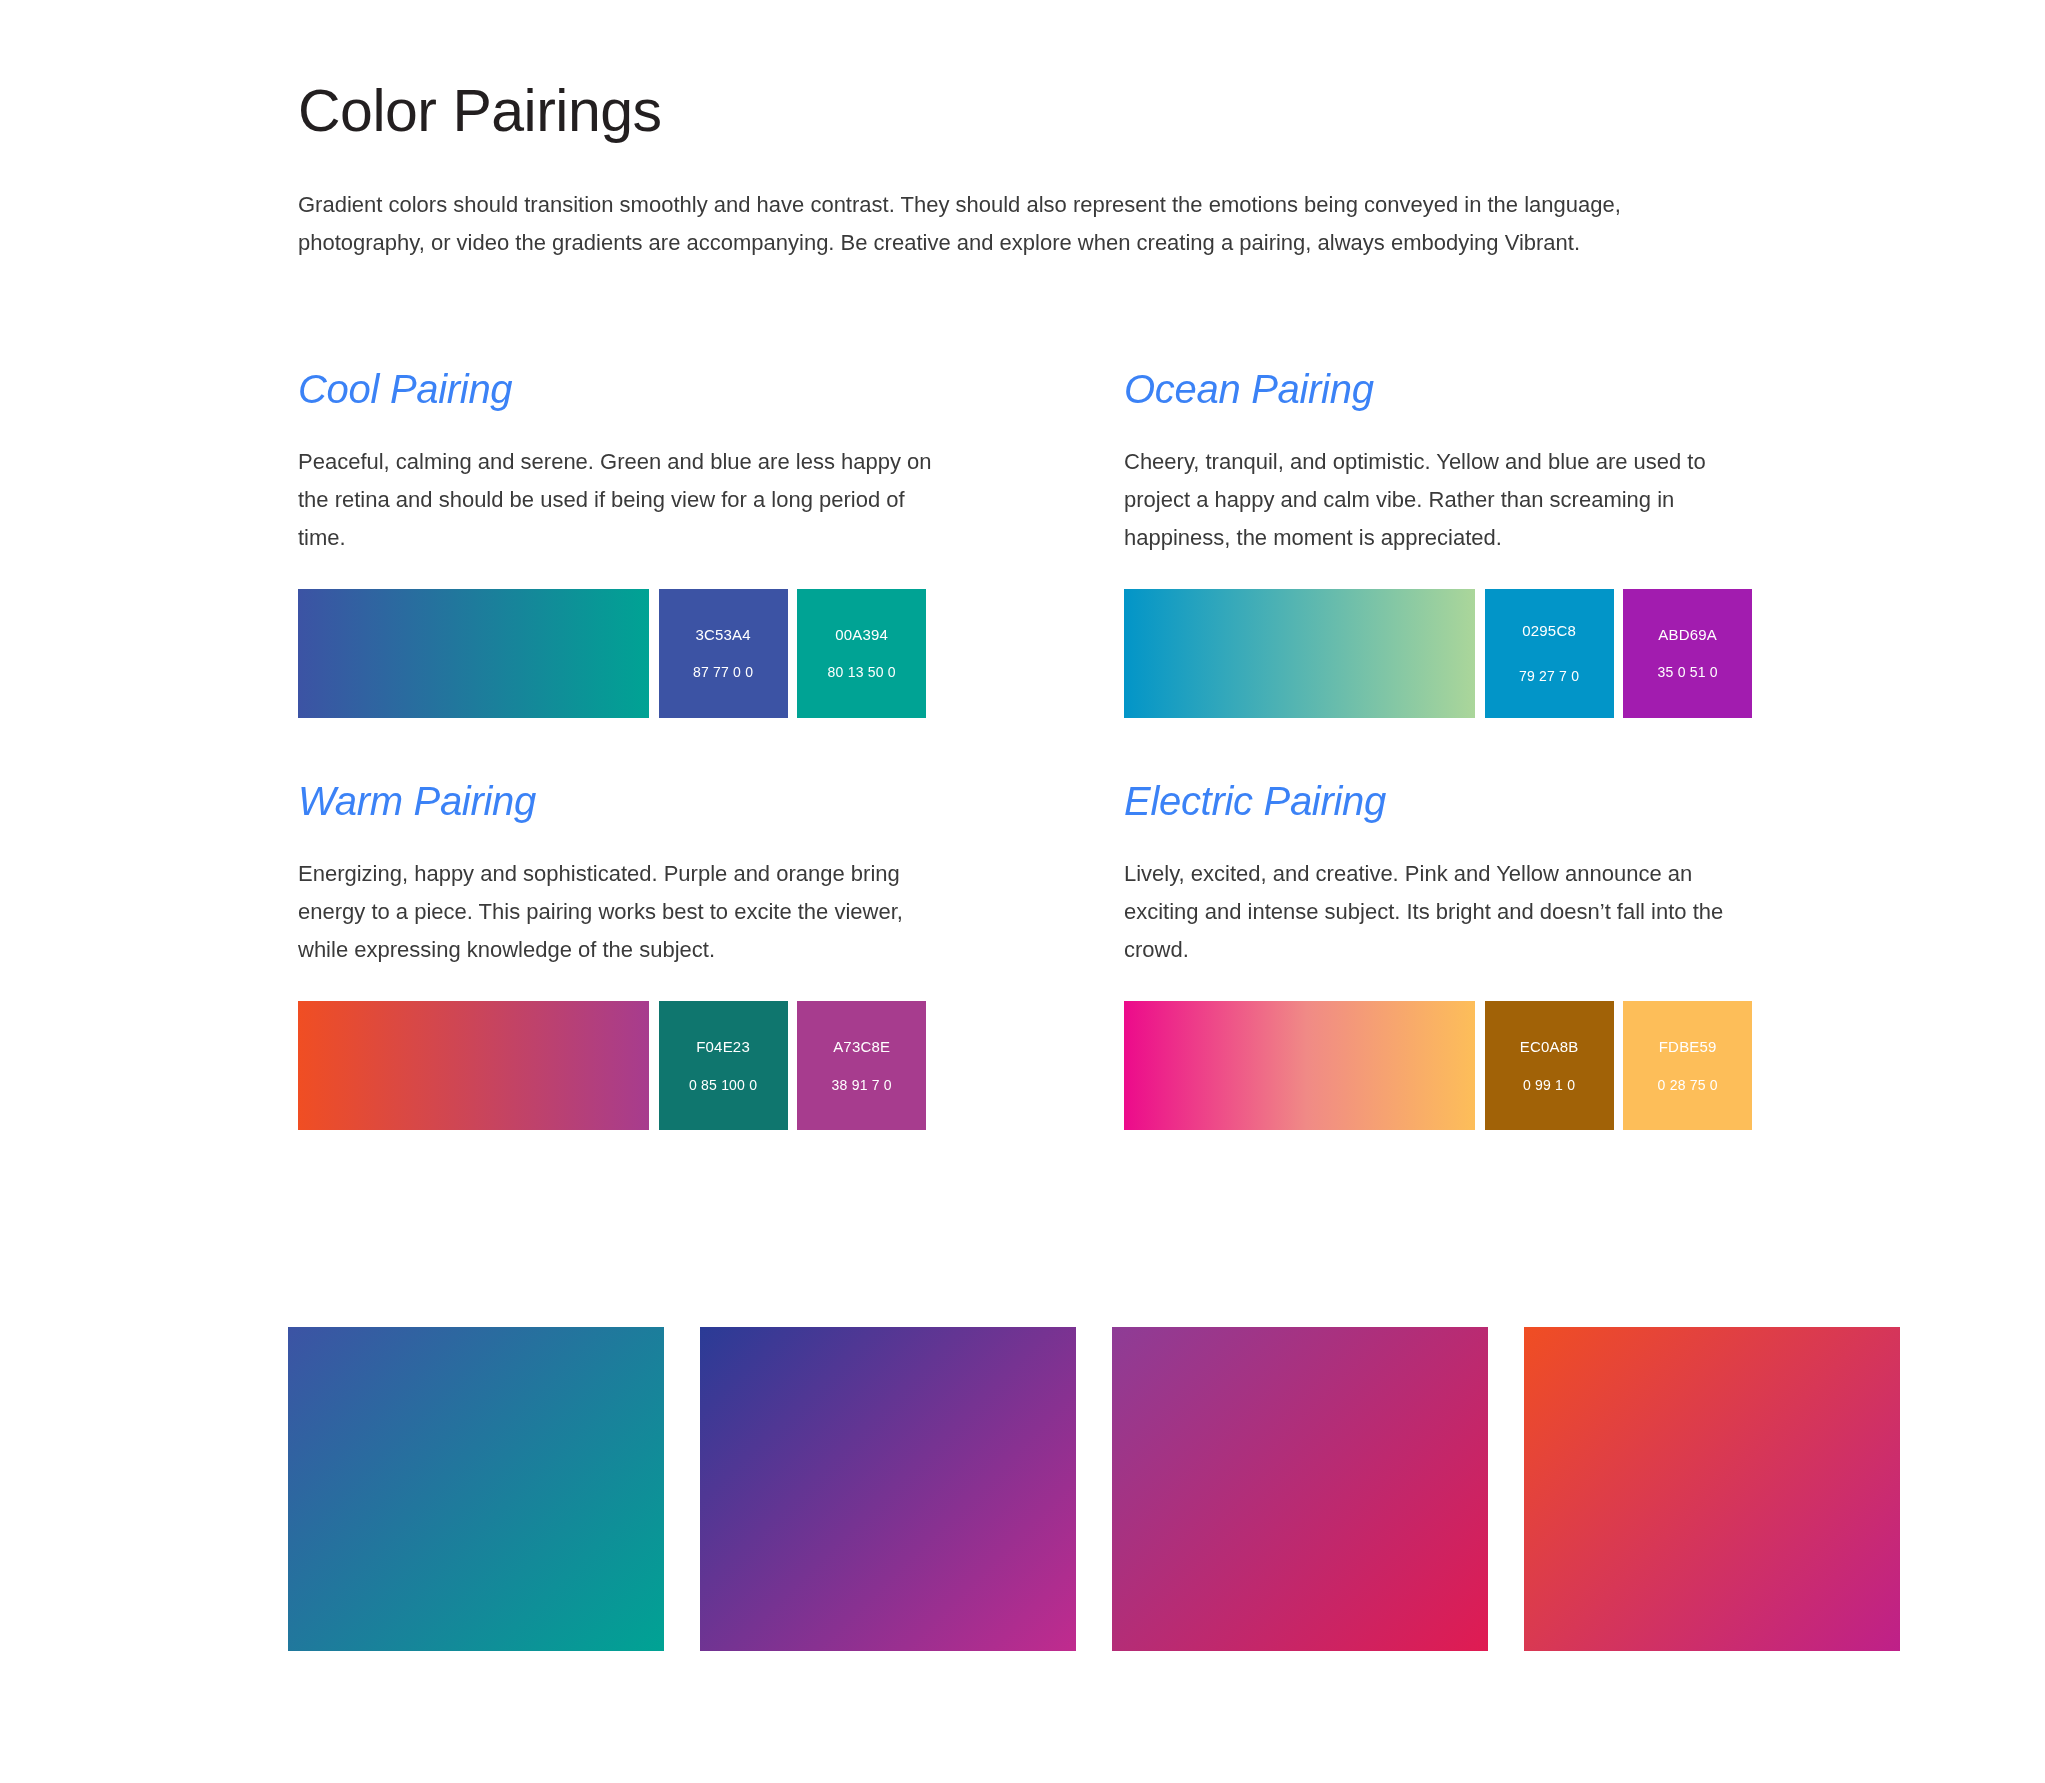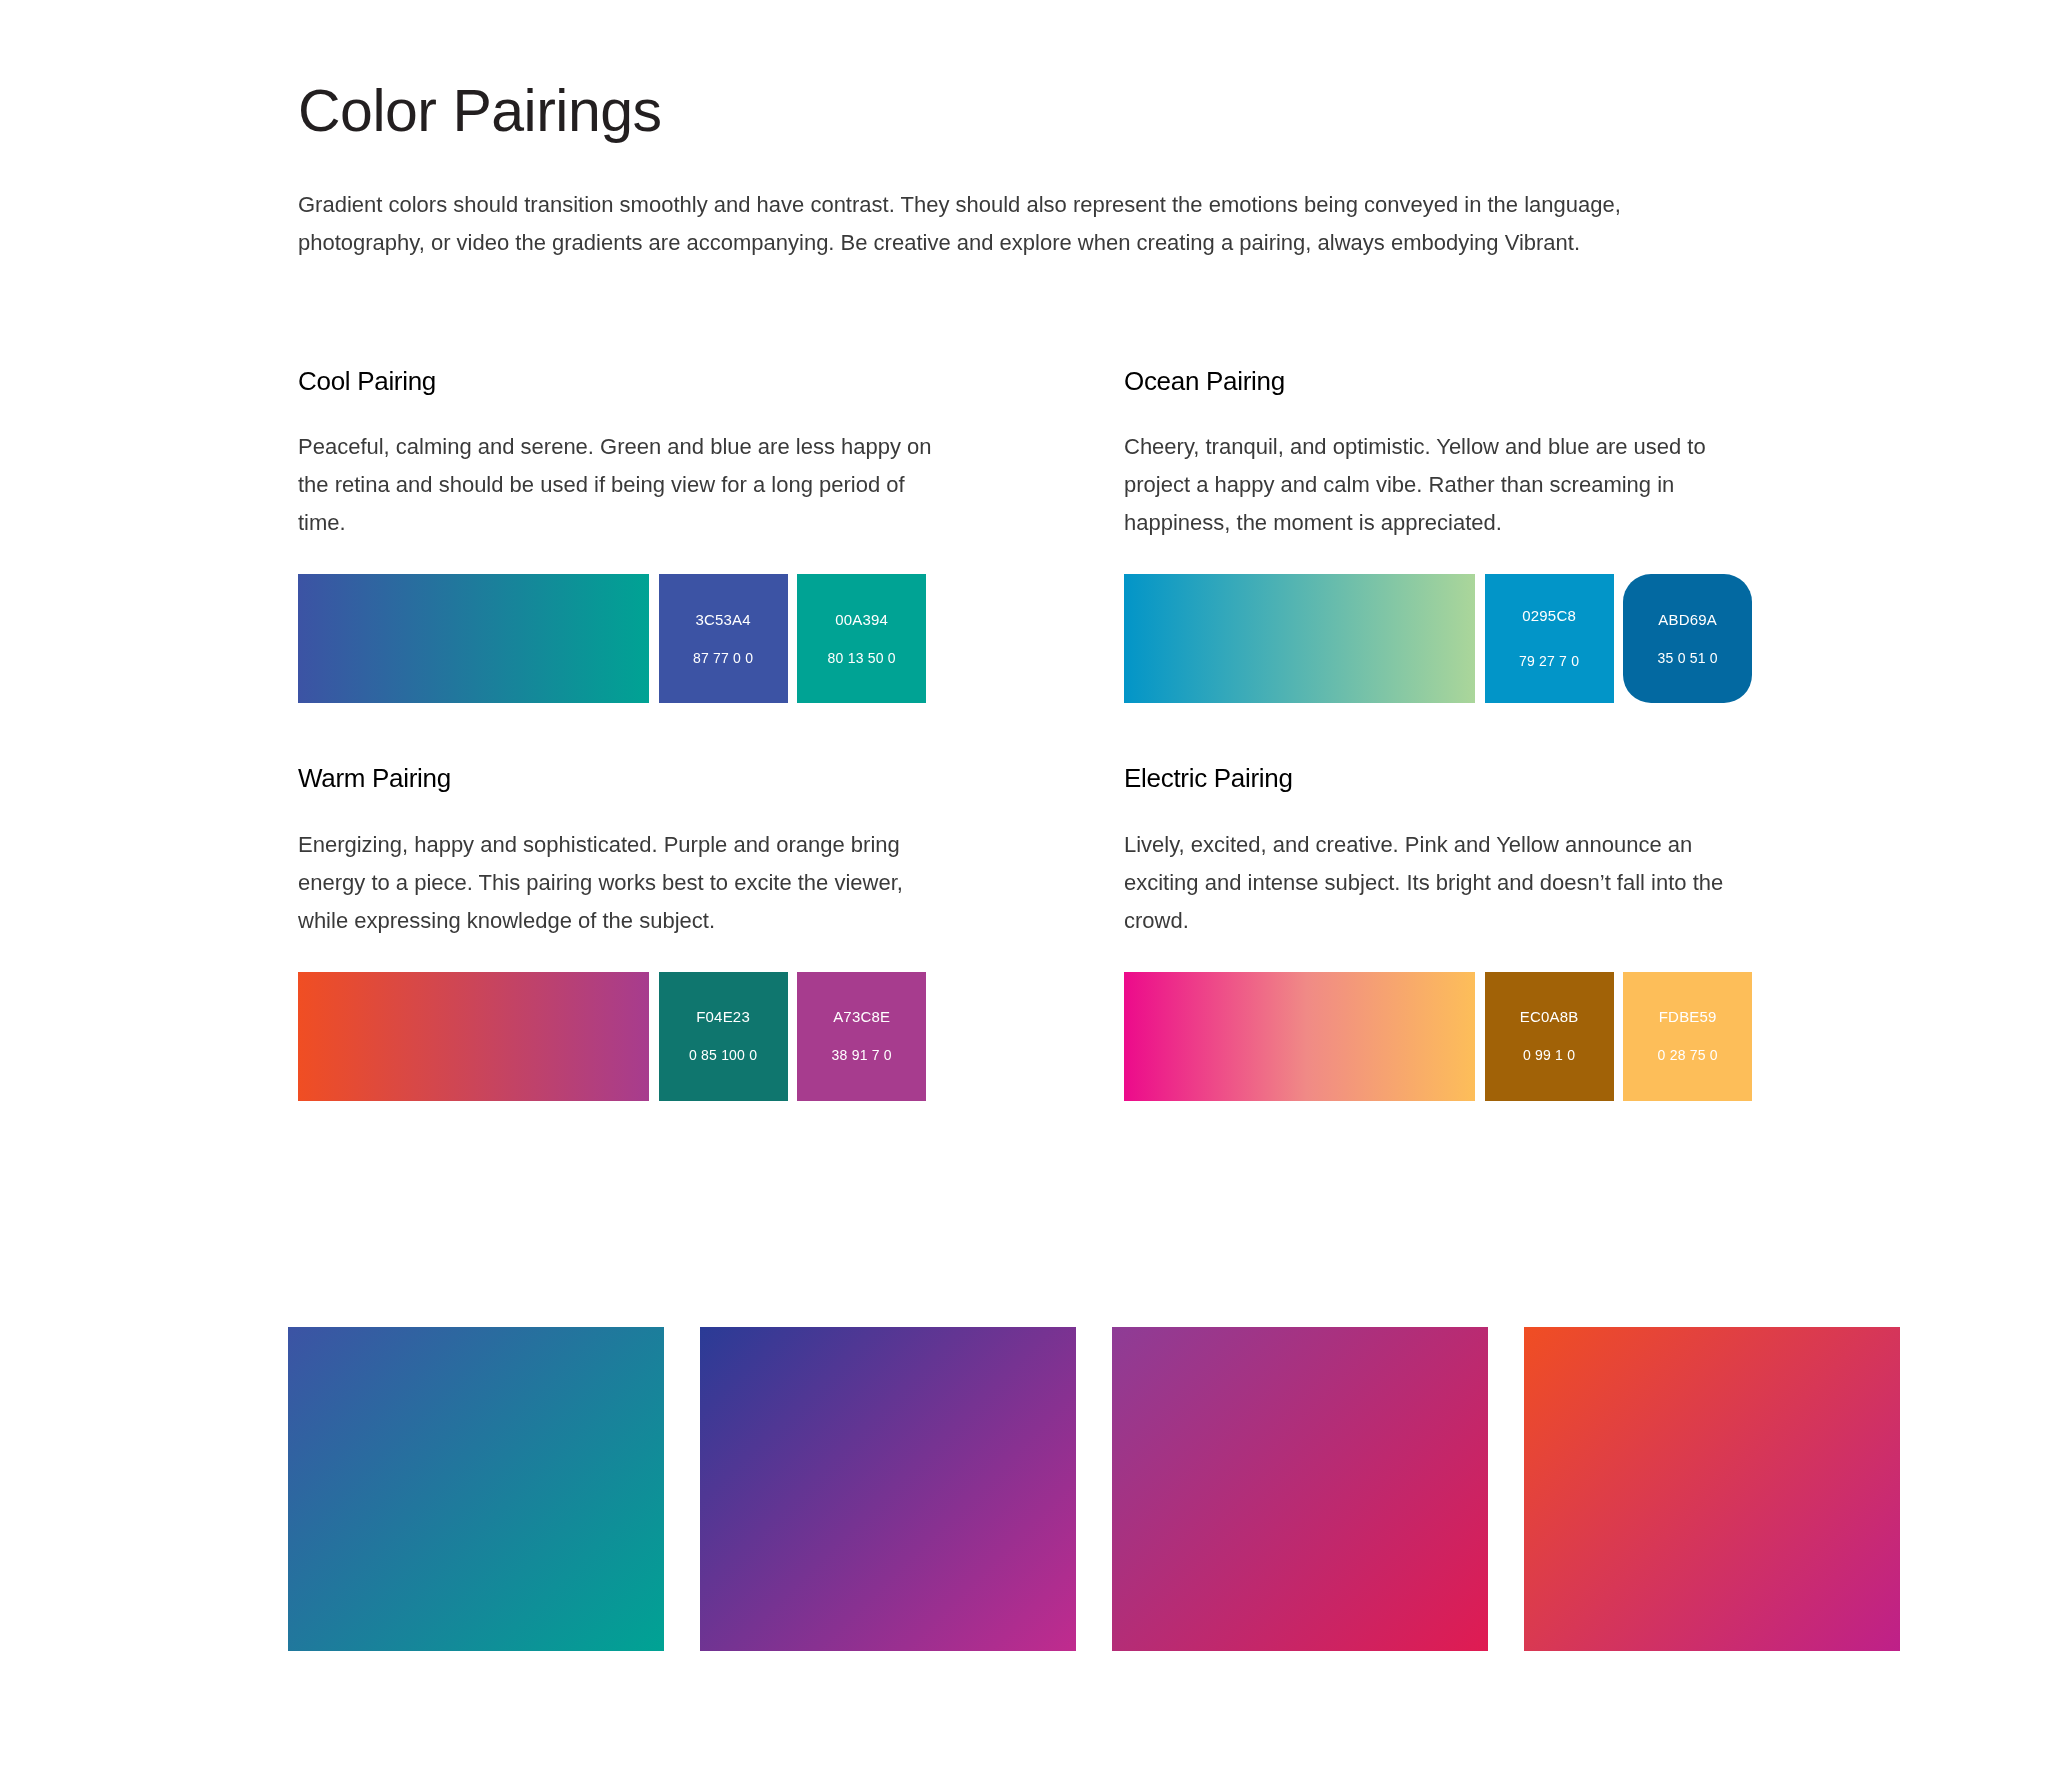--- a/index.html
+++ b/index.html
@@ -57,25 +57,26 @@
     width: 1486px;
     display: grid;
     grid-template-columns: 826px 661px;
     grid-template-rows: auto auto;
     row-gap: 62px;
   }
 
   .pairing { width: 661px; }
 
   .pairing-title {
-    font-size: 26px;
+    font-size: 40px;
     font-weight: 400;
     letter-spacing: -0.3px;
-    color: #000000;
+    color: #3b82f6;
     line-height: 1.05;
+    font-style: italic;
   }
 
   .pairing-desc {
     margin-top: 33px;
     font-size: 22px;
     line-height: 1.73;
     color: #3a3a3a;
     width: 645px;
   }
 
@@ -162,21 +163,21 @@
 
     <section class="pairing">
       <h2 class="pairing-title">Ocean Pairing</h2>
       <p class="pairing-desc">Cheery, tranquil, and optimistic. Yellow and blue are used to project a happy and calm vibe. Rather than screaming in happiness, the moment is appreciated.</p>
       <div class="swatch-row">
         <div class="gradient-bar" id="grad-ocean" style="background: linear-gradient(to right, rgb(2, 149, 200), rgb(171, 214, 154));"></div>
         <div class="chip" id="chip-ocean-0" style="background: rgb(2, 149, 200); gap: 7px;">
           <span class="chip-hex" style="color: rgb(255, 255, 255);">0295C8</span>
           <span class="chip-cmyk" style="color: rgb(255, 255, 255);">79 27 7 0</span>
         </div>
-        <div class="chip" id="chip-ocean-1" style="background: #0369a1; border-radius: 28px;">
+        <div class="chip" id="chip-ocean-1" style="background: #a21caf;">
           <span class="chip-hex" style="color: rgb(255, 255, 255);">ABD69A</span>
           <span class="chip-cmyk" style="color: rgb(255, 255, 255);">35 0 51 0</span>
         </div>
       </div>
     </section>
 
     <section class="pairing">
       <h2 class="pairing-title">Warm Pairing</h2>
       <p class="pairing-desc">Energizing, happy and sophisticated. Purple and orange bring energy to a piece. This pairing works best to excite the viewer, while expressing knowledge of the subject.</p>
       <div class="swatch-row">

